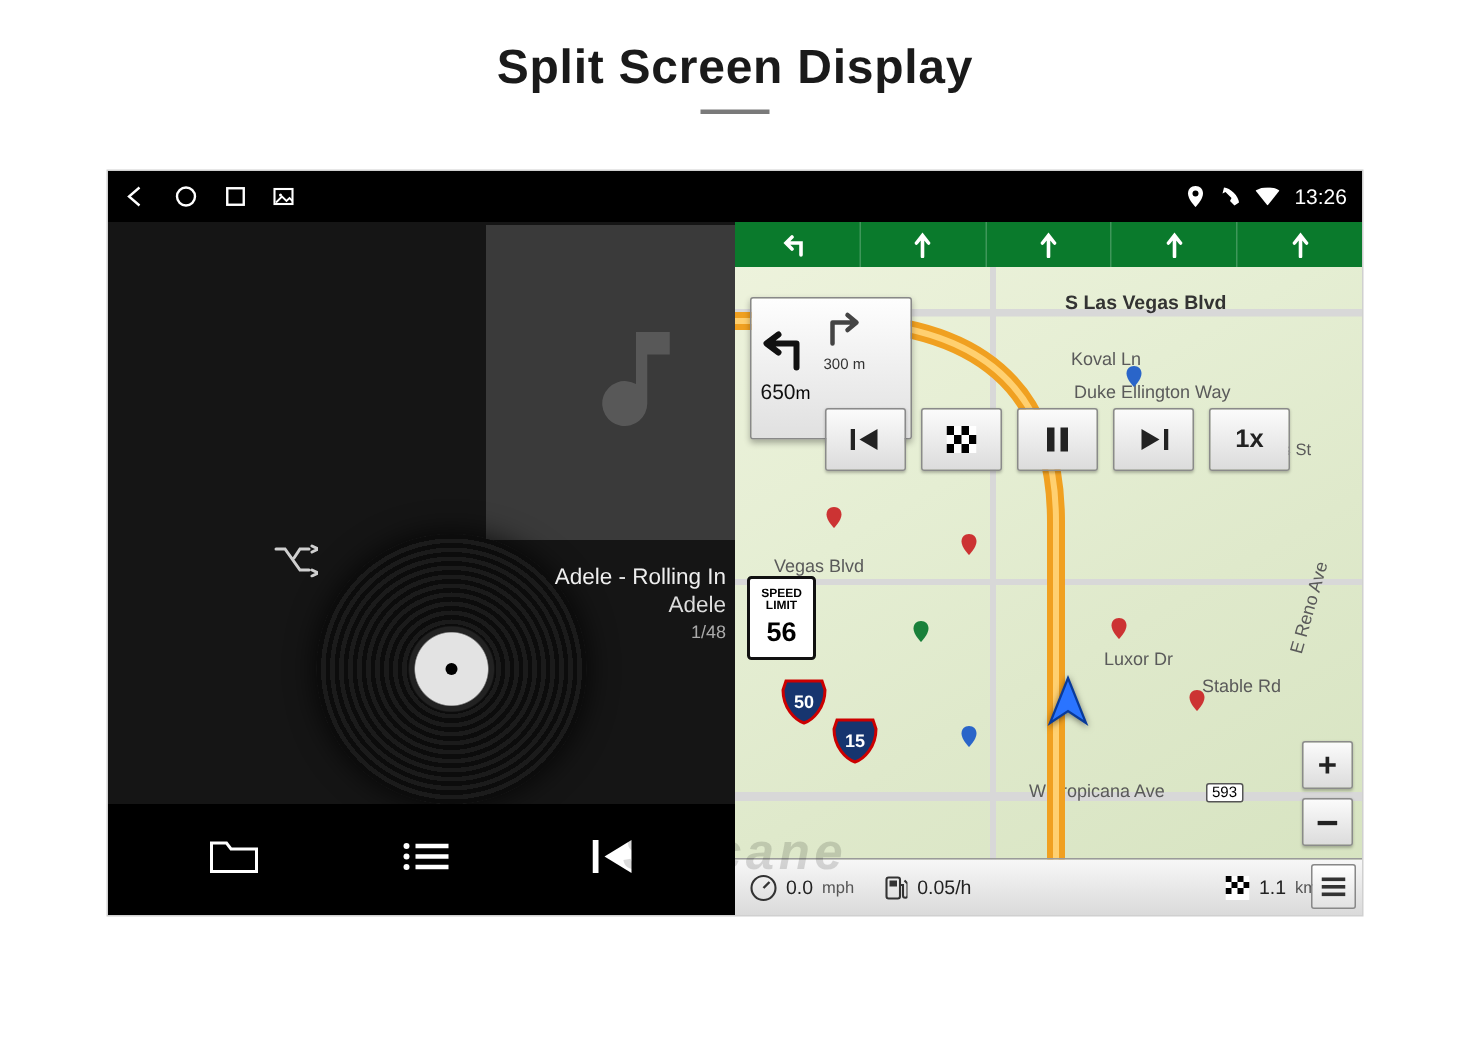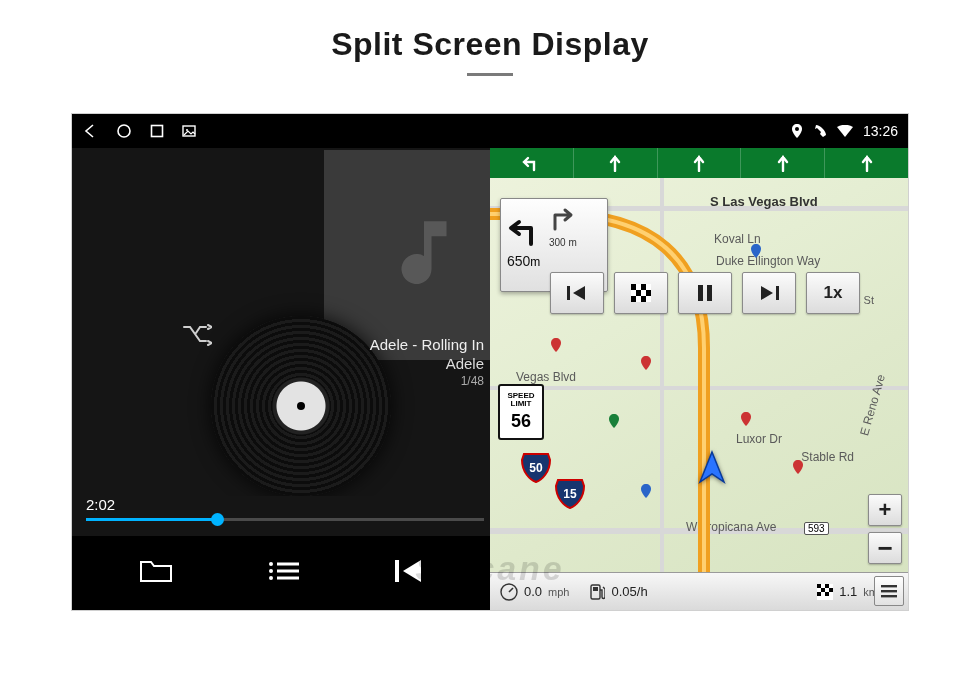--- a/index.html
+++ b/index.html
@@ -342,27 +342,20 @@
           <svg width="30" height="24" viewBox="0 0 30 24">
               <path d="M2 5h6l10 14h6m0-14h-6L14 11M26 3l4 2-4 2m0 12 4 2-4 2" stroke="#cfcfcf" stroke-width="2" fill="none" stroke-linecap="round"></path>
             </svg>
         </span>
         <div class="track-info">
           <div class="track-title">Adele - Rolling In</div>
           <div class="track-artist">Adele</div>
           <div class="track-index">1/48</div>
         </div>
       </div>
-      <div class="progress">
-        <span class="elapsed">2:02</span>
-        <div class="bar">
-            <div class="bar-fill"></div>
-            <div class="bar-dot"></div>
-          </div>
-      </div>
       <div class="music-controls">
         <span class="mc-btn">
           <svg width="34" height="26" viewBox="0 0 34 26">
               <path d="M2 4h10l3 4h17v15H2Z" fill="none" stroke="#fff" stroke-width="2"></path>
             </svg>
         </span>
         <span class="mc-btn">
           <svg width="32" height="22" viewBox="0 0 32 22">
               <circle cx="3" cy="4" r="2" fill="#fff"></circle>
               <rect x="9" y="2.5" width="22" height="3" fill="#fff"></rect>

